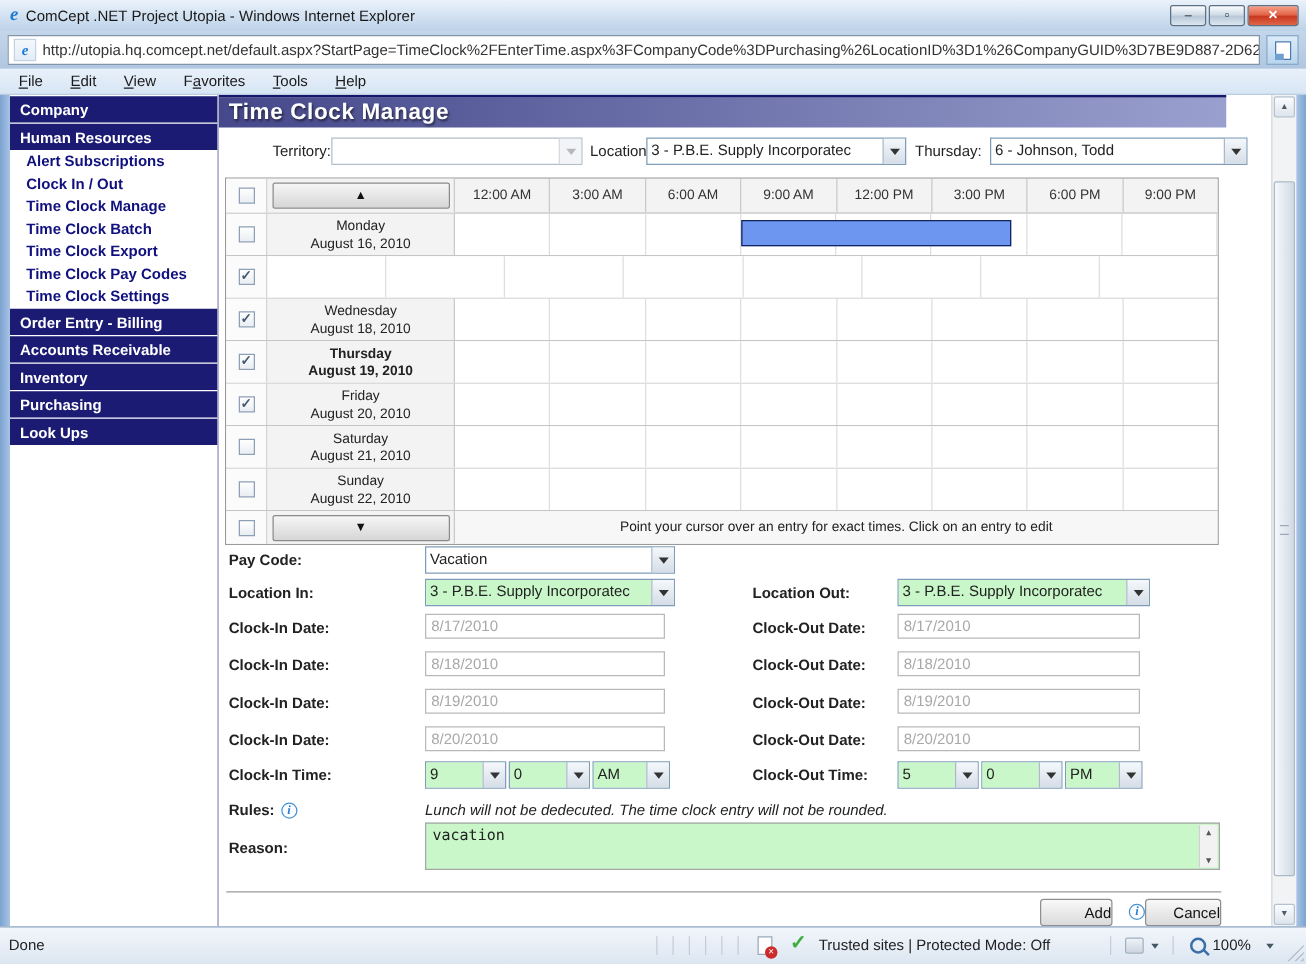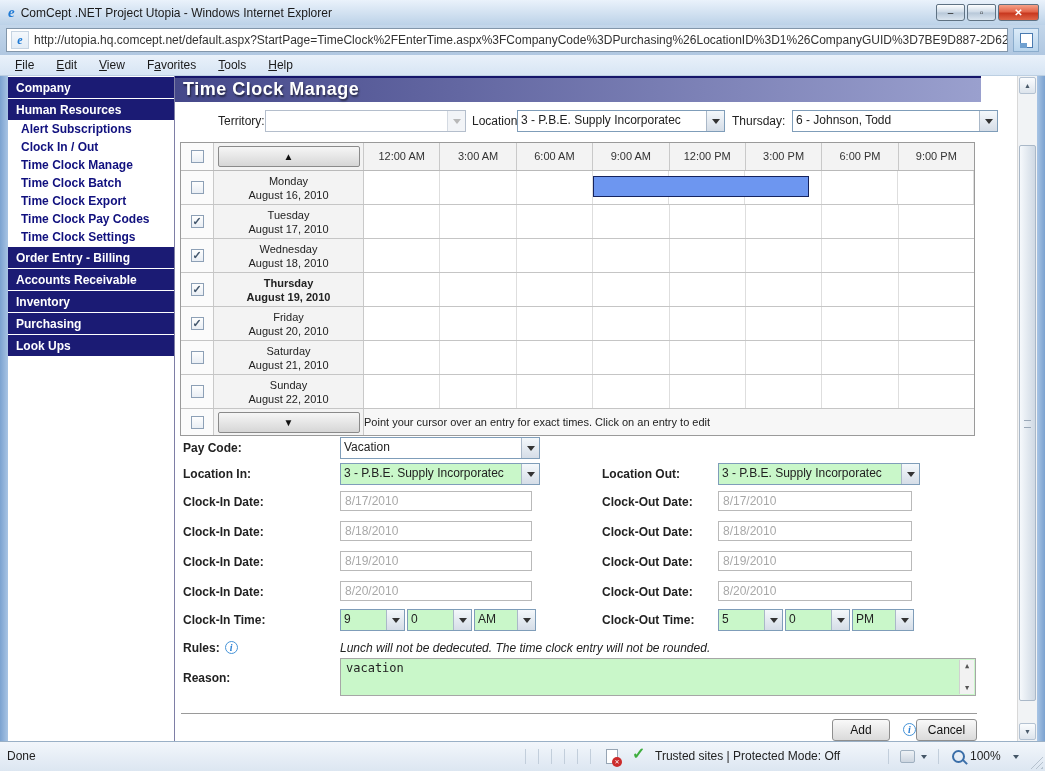--- a/index.html
+++ b/index.html
@@ -62,36 +62,36 @@
   .gth{flex:1;text-align:center;line-height:27px;border-right:1px solid #c9c9c9;overflow:hidden;color:#333;}
   .gth:last-child{border-right:none;}
   .grow{display:flex;height:33px;border-bottom:1px solid #c5c5c5;}
   .gday{width:150px;flex:none;background:#f3f3f3;border-right:1px solid #c9c9c9;text-align:center;padding-top:3px;box-sizing:border-box;line-height:14px;}
   .gday.bold{font-weight:bold;}
   .gtime{flex:1;position:relative;display:flex;background:#fff;}
   .tcol{flex:1;border-right:1px solid #dedede;}
   .tcol:last-child{border-right:none;}
   .entry-bar{position:absolute;top:5px;height:21px;background:#6d96f0;border:1px solid #15235e;box-sizing:border-box;cursor:pointer;}
   .gfoot{display:flex;height:26px;}
-  .hint{flex:1;background:#f7f7f7;line-height:26px;font-size:11px;color:#222;overflow:hidden;}
+  .hint{flex:1;background:#f7f7f7;text-align:center;line-height:26px;font-size:11px;color:#222;overflow:hidden;}
   .checkbox{width:13px;height:13px;border:1px solid #8da0b6;background:linear-gradient(#fefefe,#e9eef4);font-size:11px;line-height:11px;text-align:center;color:#44586e;font-weight:bold;box-sizing:border-box;cursor:pointer;}
 
   
   .frow{position:absolute;left:0;width:806px;height:24px;}
   .flabel{position:absolute;left:8px;font-weight:bold;font-size:12px;color:#222;line-height:24px;white-space:nowrap;}
   .flabel.r{left:427px;}
   .tinput{position:absolute;top:1px;left:165px;width:192px;height:20px;line-height:18px;border:1px solid #b9b9b9;background:#fff;color:#a8a8a8;font-size:12px;padding:0 4px;box-sizing:border-box;white-space:nowrap;overflow:hidden;}
   .tinput.r2{left:543px;width:194px;}
   .info{display:inline-block;width:13px;height:13px;border-radius:50%;border:1px solid #4694d8;color:#2a7fd4;font:italic bold 10px "Liberation Serif",serif;line-height:11px;text-align:center;vertical-align:1px;margin-left:5px;box-sizing:border-box;}
   .rules-text{position:absolute;left:165px;font-size:12px;color:#222;line-height:22px;white-space:nowrap;font-style:italic;}
   .reason-box{position:absolute;left:165px;top:0;width:636px;height:38px;background:#c9f7c9;border:1px solid #a6a6a6;box-sizing:border-box;font:12px "DejaVu Sans Mono",monospace;color:#222;padding:2px 20px 2px 5px;}
   .reason-scroll{position:absolute;right:1px;top:1px;bottom:1px;width:15px;background:#f2f2f2;border-left:1px solid #d0d0d0;display:flex;flex-direction:column;justify-content:space-between;align-items:center;font-size:7px;color:#555;padding:2px 0;box-sizing:border-box;}
   .form-divider{position:absolute;top:637px;left:6px;width:796px;border-top:1px solid #9a9a9a;}
   .btnrow{position:absolute;top:643px;left:0;width:806px;height:24px;}
-  .pushbtn{position:absolute;top:0;height:22px;background:linear-gradient(#f9f9f9,#dadada);border:1px solid #8e8e8e;border-radius:3px;font-size:12px;color:#111;text-align:center;line-height:20px;box-sizing:border-box;cursor:pointer;}
+  .pushbtn{position:absolute;top:0;height:22px;background:linear-gradient(#f9f9f9,#dadada);border:1px solid #8e8e8e;border-radius:3px;font-size:12px;color:#111;text-align:right;line-height:20px;box-sizing:border-box;cursor:pointer;}
 
   
   .vscroll{width:20px;position:relative;background:#f1f3f5;border-left:1px solid #d8d8d8;box-sizing:border-box;}
   .sbtn{position:absolute;left:1px;right:1px;height:17px;background:linear-gradient(#fafcfe,#dde4ec);border:1px solid #b4c2d2;border-radius:2px;text-align:center;font-size:7px;color:#4a5a6a;line-height:15px;box-sizing:border-box;cursor:pointer;}
   .sbtn.up{top:1px;}
   .sbtn.down{bottom:1px;}
   .sthumb{position:absolute;left:1px;right:1px;top:69px;height:556px;background:linear-gradient(90deg,#f6f9fc,#cfd9e4);border:1px solid #aab8c8;border-radius:2px;box-sizing:border-box;cursor:pointer;}
   .sthumb::after{content:"";position:absolute;left:4px;right:4px;top:50%;height:6px;margin-top:-3px;border-top:1px solid #9aa8b8;border-bottom:1px solid #9aa8b8;}
 
   
@@ -220,24 +220,20 @@
                 <div class="tcol"></div>
                 <div class="tcol"></div>
                 <div class="tcol"></div>
                 <div class="tcol"></div>
                 <div class="entry-bar" title="9:00 AM - 5:30 PM" style="left: 37.5%; width: 35.4167%;"></div>
               </div>
             </div>
             <div class="grow">
               <div class="gcb">
                 <span class="checkbox">✓</span>
-              </div>
-              <div class="gday">
-                <div>Tuesday</div>
-                <div>August 17, 2010</div>
               </div>
               <div class="gtime">
                 <div class="tcol"></div>
                 <div class="tcol"></div>
                 <div class="tcol"></div>
                 <div class="tcol"></div>
                 <div class="tcol"></div>
                 <div class="tcol"></div>
                 <div class="tcol"></div>
                 <div class="tcol"></div>

